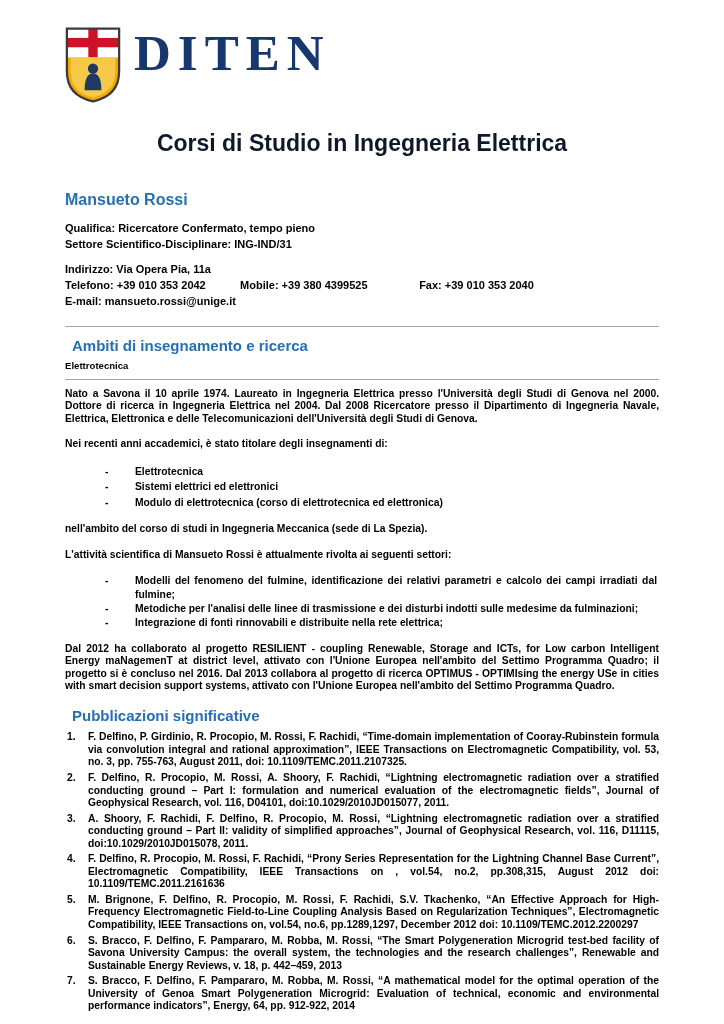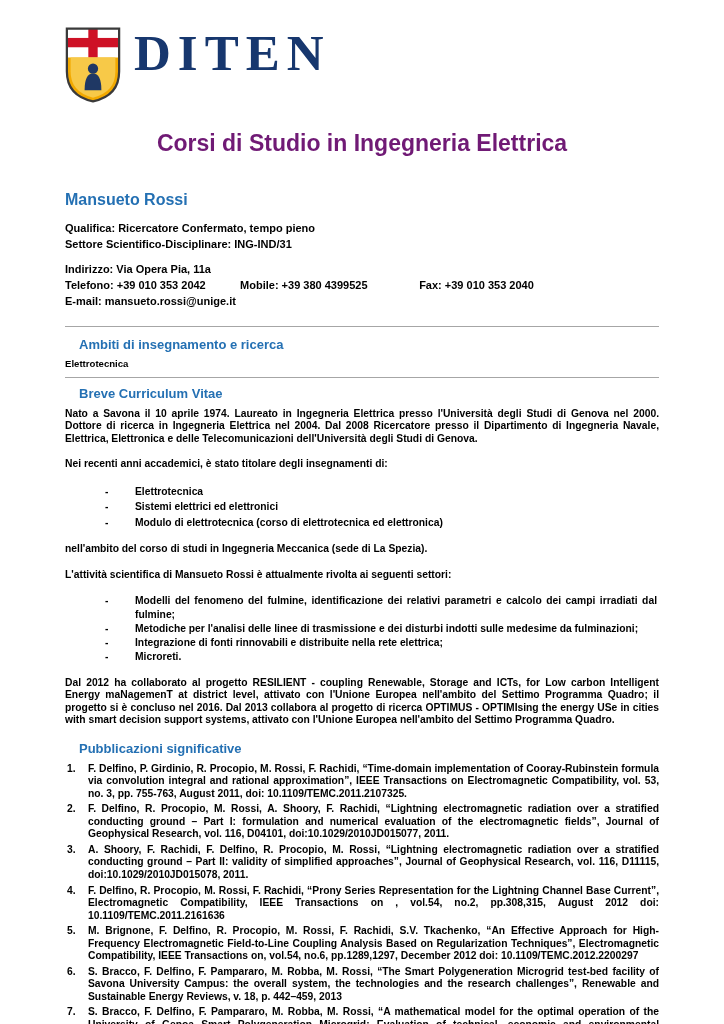--- a/index.html
+++ b/index.html
@@ -18,35 +18,35 @@
     font-size: 51px; font-weight: bold; color: #17376E;
     letter-spacing: 7px; line-height: 1.05;
     font-family: "Liberation Serif", serif;
   }
   .dept { font-size: 12.5px; font-weight: bold; color: #1F3864; margin-top: 3px; }
   .school { font-size: 11.5px; font-weight: bold; color: #808080; margin-top: 2px; }
 
   
   .title {
     margin: 26px 0 0 0; text-align: center;
-    font-size: 23px; font-weight: bold; color: #701a75;
+    font-size: 23px; font-weight: bold; color: #0f172a;
   }
   .name { margin: 34px 0 12px 0; font-size: 16px; font-weight: bold; color: #2470B3; }
 
   
   .contact p { margin: 0; font-size: 11px; font-weight: bold; line-height: 1.45; }
   .contact .gap-top { margin-top: 9px; }
   .ph-tel { display: inline-block; min-width: 172px; }
   .ph-mob { display: inline-block; min-width: 176px; }
 
   hr { border: none; border-top: 1px solid #A6A6A6; }
   .hr-1 { margin: 16px 0 10px 0; }
   .hr-2 { margin: 8px 0 8px 0; }
 
-  h3.sec { margin: 2px 0 6px 14px; font-size: 13px; font-weight: bold; color: #2470B3; }
+  h3.sec { margin: 2px 0 6px 7px; font-size: 15px; font-weight: bold; color: #2470B3; }
 
   .body-text { font-size: 10.3px; font-weight: bold; line-height: 1.22; }
   p.para { margin: 0; text-align: justify; }
   p.para + p.para { margin-top: 13px; }
   .ambiti-content { font-size: 9.6px; font-weight: bold; margin: 0 0 4px 0; }
 
   ul.dash { list-style: none; margin: 13px 0; padding: 0; }
   ul.dash li { position: relative; padding-left: 70px; line-height: 1.5; }
   ul.dash li::before { content: "-"; position: absolute; left: 40px; }
   ul.dash.tight li { line-height: 1.35; text-align: justify; padding-right: 2px; }
@@ -104,42 +104,40 @@
   <hr class="hr-1">
 
   <section>
     <h3 class="sec">Ambiti di insegnamento e ricerca</h3>
     <p class="ambiti-content">Elettrotecnica</p>
   </section>
 
   <hr class="hr-2">
 
   <section class="body-text">
-    <h3 class="sec">Breve Curriculum Vitae</h3>
     <p class="para">Nato a Savona il 10 aprile 1974. Laureato in Ingegneria Elettrica presso l'Università degli Studi di Genova nel 2000. Dottore di ricerca in Ingegneria Elettrica nel 2004. Dal 2008 Ricercatore presso il Dipartimento di Ingegneria Navale, Elettrica, Elettronica e delle Telecomunicazioni dell'Università degli Studi di Genova.</p>
     <p class="para">Nei recenti anni accademici, è stato titolare degli insegnamenti di:</p>
     <ul class="dash">
 
         <li>Elettrotecnica</li>
 
         <li>Sistemi elettrici ed elettronici</li>
 
         <li>Modulo di elettrotecnica (corso di elettrotecnica ed elettronica)</li>
       </ul>
     <p class="para">nell'ambito del corso di studi in Ingegneria Meccanica (sede di La Spezia).</p>
     <p class="para">L'attività scientifica di Mansueto Rossi è attualmente rivolta ai seguenti settori:</p>
     <ul class="dash tight">
 
         <li>Modelli del fenomeno del fulmine, identificazione dei relativi parametri e calcolo dei campi irradiati dal fulmine;</li>
 
         <li>Metodiche per l'analisi delle linee di trasmissione e dei disturbi indotti sulle medesime da fulminazioni;</li>
 
         <li>Integrazione di fonti rinnovabili e distribuite nella rete elettrica;</li>
 
-        <li>Microreti.</li>
       </ul>
     <p class="para">Dal 2012 ha collaborato al progetto RESILIENT - coupling Renewable, Storage and ICTs, for Low carbon Intelligent Energy maNagemenT at district level, attivato con l'Unione Europea nell'ambito del Settimo Programma Quadro; il progetto si è concluso nel 2016. Dal 2013 collabora al progetto di ricerca OPTIMUS - OPTIMIsing the energy USe in cities with smart decision support systems, attivato con l'Unione Europea nell'ambito del Settimo Programma Quadro.</p>
   </section>
 
   <section class="body-text pubs-sec">
     <h3 class="sec">Pubblicazioni significative</h3>
     <ol class="pubs">
 
         <li>F. Delfino, P. Girdinio, R. Procopio, M. Rossi, F. Rachidi, “Time-domain implementation of Cooray-Rubinstein formula via convolution integral and rational approximation”, IEEE Transactions on Electromagnetic Compatibility, vol. 53, no. 3, pp. 755-763, August 2011, doi: 10.1109/TEMC.2011.2107325.</li>
 

